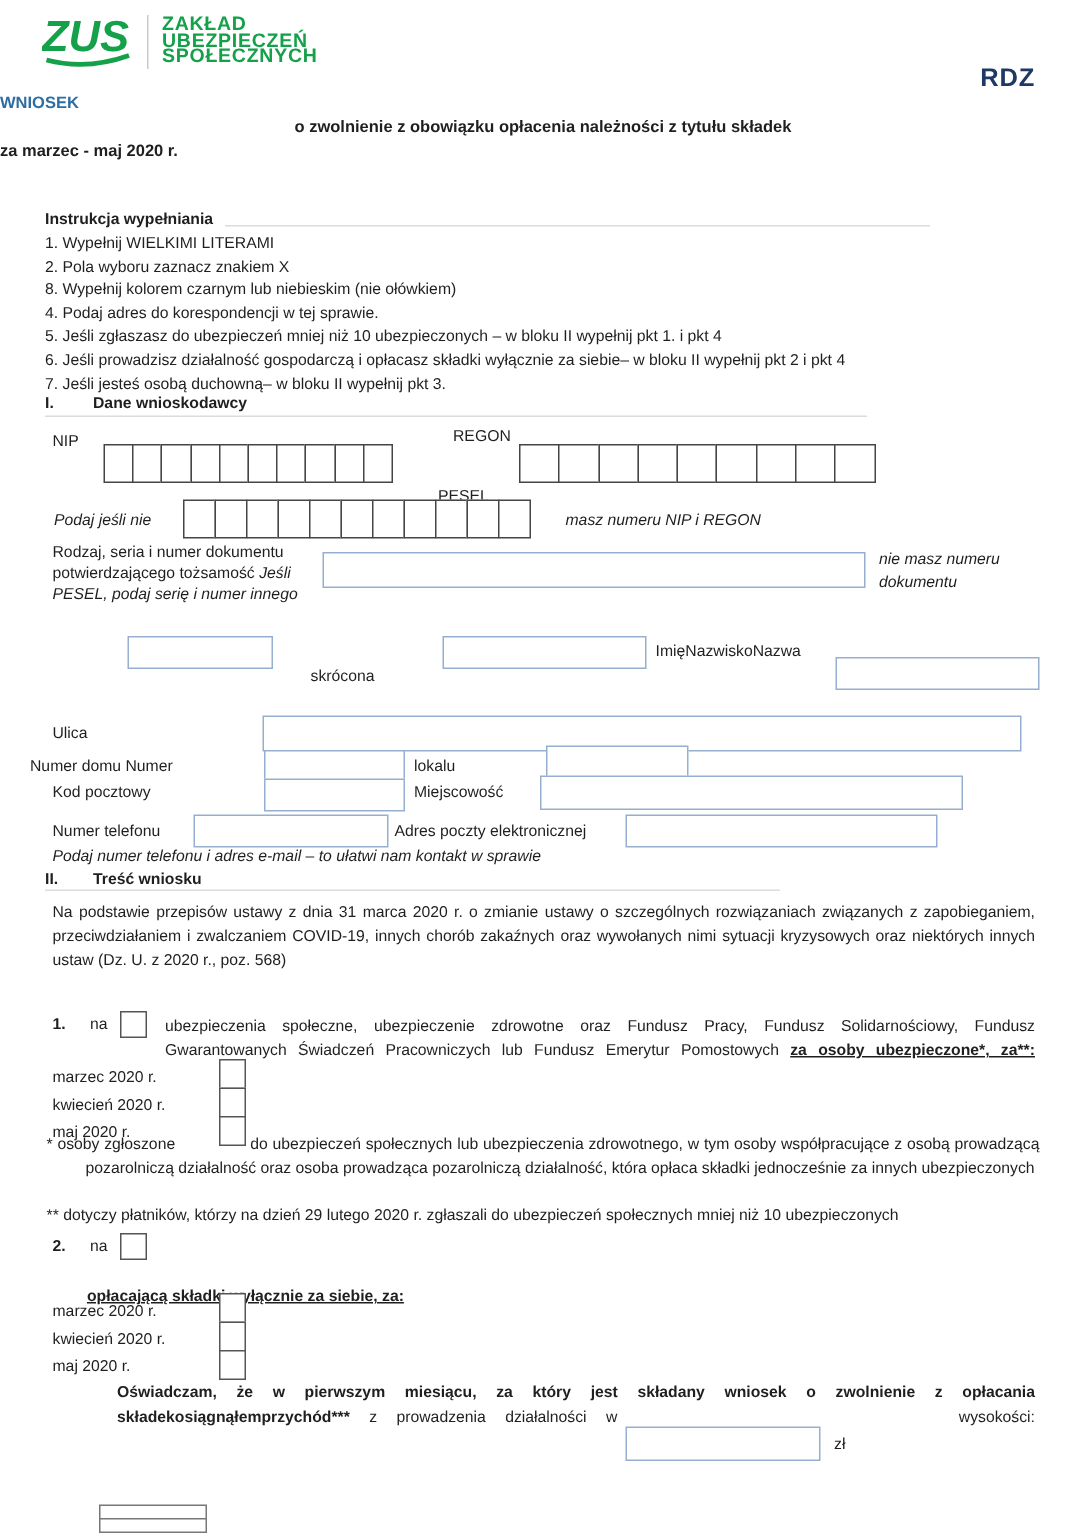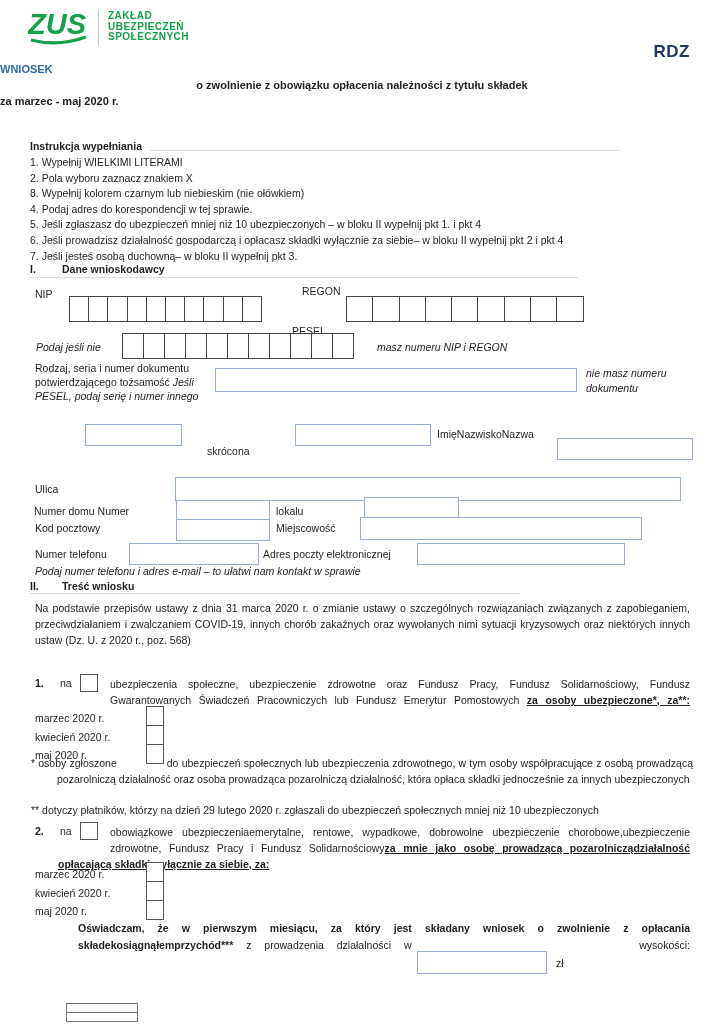--- a/index.html
+++ b/index.html
@@ -25,21 +25,21 @@
   .cb{position:absolute;width:18px;height:18px;border:1px solid #555;background:#fff}
   .hline{position:absolute;height:1px;background:var(--faint)}
   .just{text-align:justify}
   .justall{text-align:justify;text-align-last:justify}
   .instr div{font-size:10.5px;line-height:15.6px}
   .months div{font-size:10.5px;line-height:18.6px}
   .hang{padding-left:26px;text-indent:-26px}
   .gap{display:inline-block;width:50px}
   .logo{position:absolute;left:28px;top:8px;display:flex;align-items:flex-start}
   .logo-div{width:1px;height:36px;background:#c9c9c9;margin:2px 9px 0 6px}
-  .org{color:var(--green);font-size:10px;font-weight:bold;letter-spacing:.5px;line-height:10.5px;margin-top:3px}
+  .org{color:var(--green);font-size:13px;font-weight:bold;letter-spacing:.5px;line-height:10.5px;margin-top:3px}
   .fn{font-size:10.5px;line-height:15.6px;}
   .cutoff span{display:block;width:72px;height:10px;border:1px solid #777;margin-top:-1px;background:#fff}
 </style>
 </head>
 <body>
 
 <div class="page">
 
   <div class="logo">
     <svg width="64" height="42" viewBox="0 0 64 42">
@@ -128,21 +128,21 @@
 
   <div class="field" style="left:85px;top:424px;width:97px;height:22px"></div>
   <div class="field" style="left:295px;top:424px;width:136px;height:22px"></div>
   <div class="abs t" style="left:437px;top:427px">ImięNazwiskoNazwa</div>
   <div class="abs t" style="left:207px;top:444px">skrócona</div>
   <div class="field" style="left:557px;top:438px;width:136px;height:22px"></div>
 
   <div class="abs t" style="left:35px;top:482px">Ulica</div>
   <div class="field" style="left:175px;top:477px;width:506px;height:24px"></div>
 
-  <div class="abs t" style="left:34px;top:504px">Numer domu Numer</div>
+  <div class="abs t" style="left:20px;top:504px">Numer domu Numer</div>
   <div class="field" style="left:176px;top:500px;width:94px;height:21px"></div>
   <div class="abs t" style="left:276px;top:504px">lokalu</div>
   <div class="field" style="left:364px;top:497px;width:95px;height:22px"></div>
 
   <div class="abs t" style="left:35px;top:521px">Kod pocztowy</div>
   <div class="field" style="left:176px;top:519px;width:94px;height:22px"></div>
   <div class="abs t" style="left:276px;top:521px">Miejscowość</div>
   <div class="field" style="left:360px;top:517px;width:282px;height:23px"></div>
 
   <div class="abs t" style="left:35px;top:547px">Numer telefonu</div>
@@ -177,23 +177,20 @@
   <div class="abs fn just hang" style="left:31px;top:756px;width:662px">
     <span>*</span>&nbsp;<span>osoby zgłoszone</span><span class="gap"></span><span>do ubezpieczeń społecznych lub ubezpieczenia zdrowotnego, w tym osoby współpracujące z osobą prowadzącą pozarolniczą działalność oraz osoba prowadząca pozarolniczą działalność, która opłaca składki jednocześnie za innych ubezpieczonych</span>
   </div>
   <div class="abs fn" style="left:31px;top:803px;width:662px">
     <span>**</span>&nbsp;<span>dotyczy płatników, którzy na dzień 29 lutego 2020 r. zgłaszali do ubezpieczeń społecznych mniej niż 10 ubezpieczonych</span>
   </div>
 
   <div class="abs t b" style="left:35px;top:824px">2.</div>
   <div class="abs t" style="left:60px;top:824px">na</div>
   <div class="cb" style="left:80px;top:822px"></div>
-  <div class="abs t justall" style="left:110px;top:824px;width:580px;line-height:16px">
-    <span>obowiązkowe ubezpieczeniaemerytalne, rentowe, wypadkowe, dobrowolne ubezpieczenie chorobowe,ubezpieczenie zdrowotne, Fundusz Pracy i Fundusz Solidarnościowy</span><span class="b u">za mnie jako osobę prowadzącą pozarolnicządziałalność</span>
-  </div>
   <div class="abs t b u" style="left:58px;top:857px">opłacającą składki wyłącznie za siebie, za:</div>
   <div class="abs months" style="left:35px;top:865px">
     <div>marzec 2020 r.</div>
     <div>kwiecień 2020 r.</div>
     <div>maj 2020 r.</div>
   </div>
   <div class="cbcol" style="left:146px;top:863px">
       <span></span>
       <span></span>
       <span></span>

